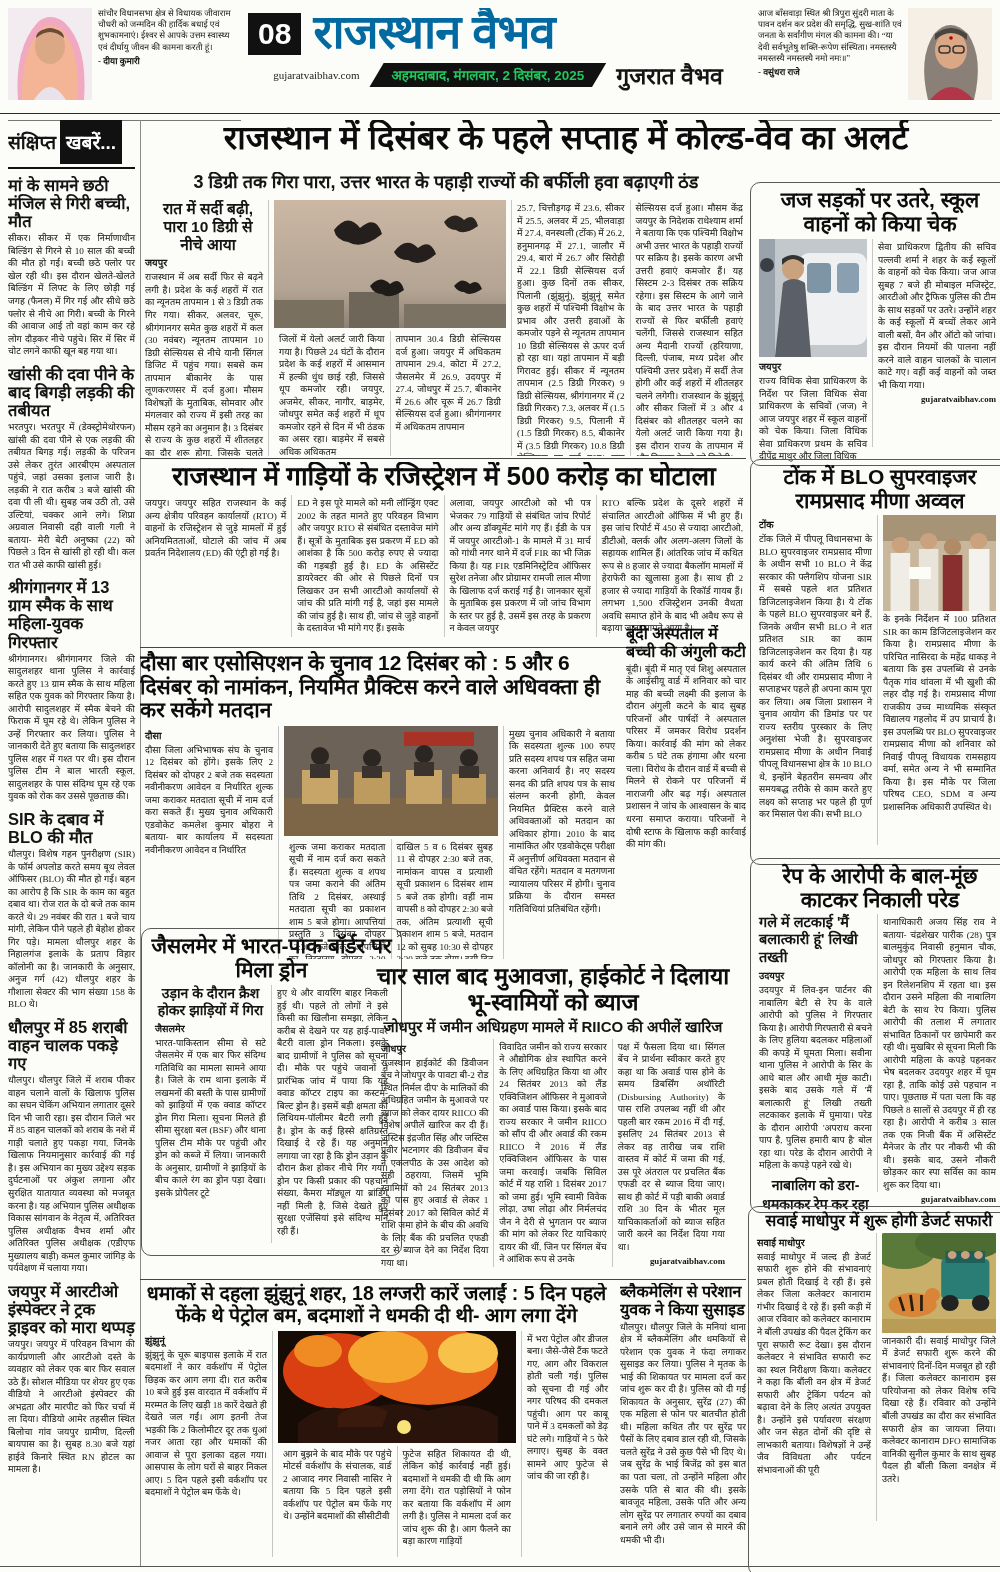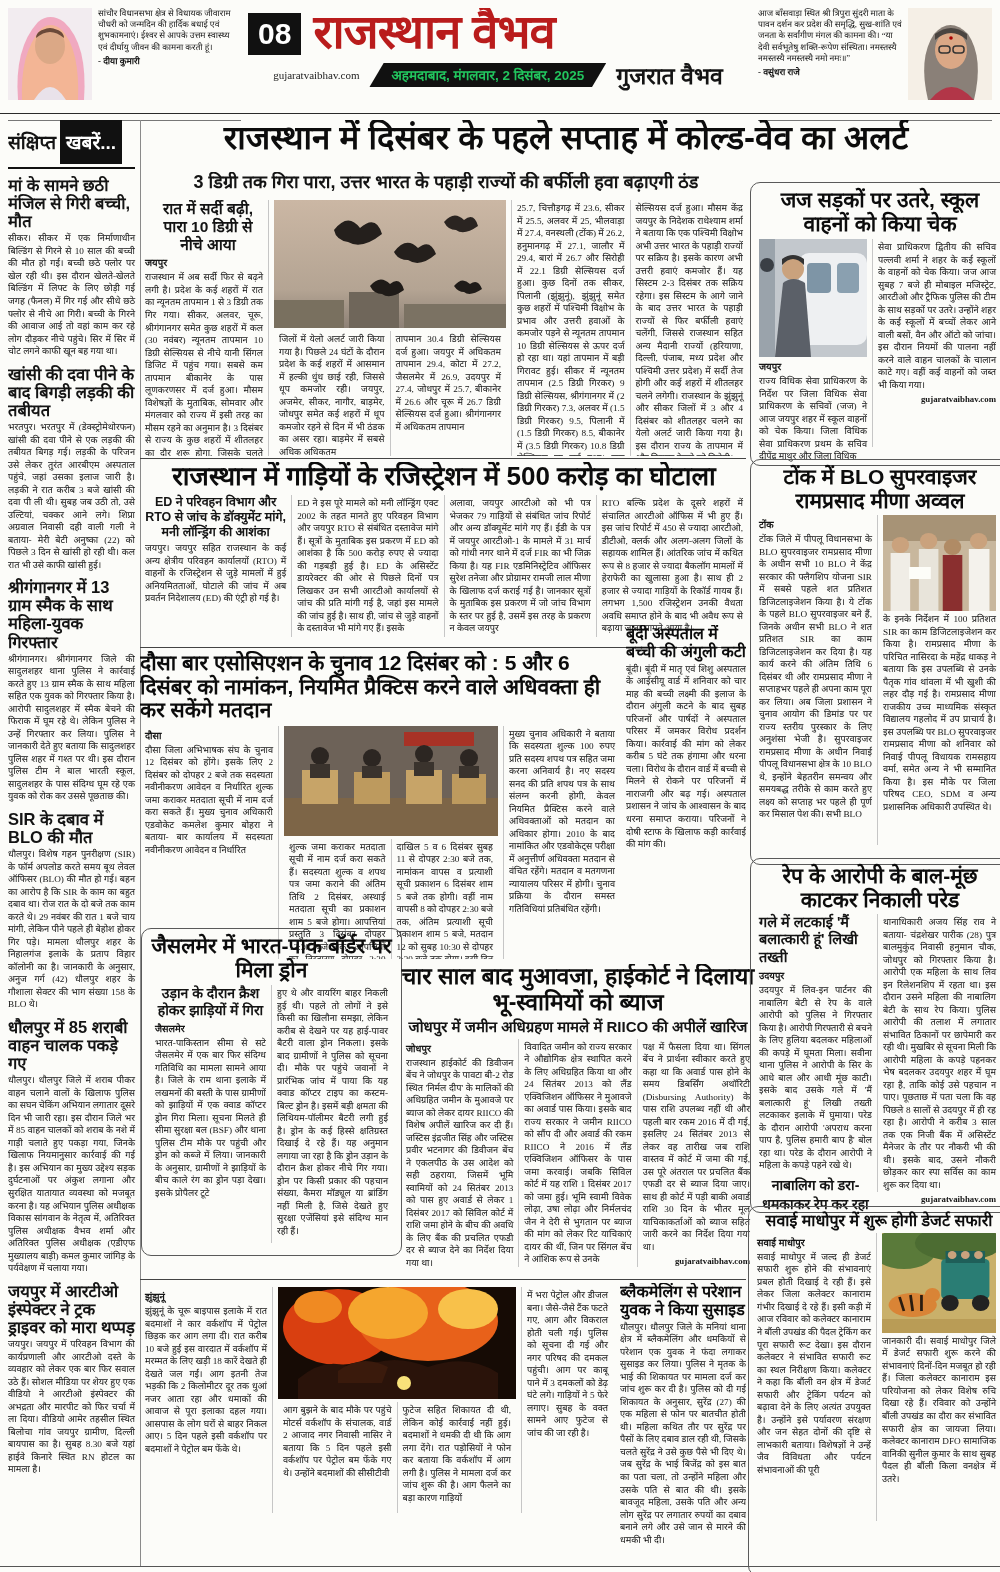--- a/index.html
+++ b/index.html
@@ -9,21 +9,21 @@
   
   #hdr-rule{left:0;top:113px;width:1000px;height:0;border-top:1.5px solid #2a2a2a;}
   .greet{display:flex;gap:6px;align-items:flex-start;border-bottom:1px solid #777;padding-bottom:20px;}
   .greet p{font-size:8.6px;line-height:1.3;margin:0;text-align:left;}
   .greet .auth{font-weight:bold;font-size:8.8px;margin-top:2px;}
   .gphoto{width:84px;height:92px;flex:0 0 84px;background:#efe8ea;position:relative;}
   .mh-row{display:flex;align-items:flex-end;justify-content:flex-start;gap:12px;}
   .pageno{background:#111;color:#fff;font-family:"Liberation Sans",sans-serif;font-weight:bold;
           font-size:30px;padding:6px 10px;line-height:1;}
   .masthead{font-family:"Liberation Sans",sans-serif;font-weight:800;font-size:47px;line-height:1;
-            letter-spacing:-1px;color:#b91c1c;white-space:nowrap;}
+            letter-spacing:-1px;color:#0369a1;white-space:nowrap;}
   .mh-row2{display:flex;align-items:center;justify-content:center;gap:10px;margin-top:4px;}
   .site-sm{font-size:11px;color:#222;}
   .datebar{background:#111;color:#22c55e;font-family:"Liberation Sans",sans-serif;font-weight:bold;
            font-size:13.5px;padding:3px 22px;clip-path:polygon(6% 0,100% 0,94% 100%,0 100%);}
   .edition{font-family:"Liberation Sans",sans-serif;font-weight:800;font-size:23px;white-space:nowrap;}
   
   .hl{font-family:"Liberation Sans",sans-serif;font-weight:800;color:#0c0c0c;text-align:center;
       line-height:1.12;margin:0;}
   .h-xl{font-size:33px;}
   .h-lg{font-size:26px;}
@@ -51,21 +51,21 @@
   
   #cw-head{left:140px;top:120px;width:852px;height:52px;}
   #cw-sub{left:143px;top:172px;width:606px;height:27px;}
   #cw-body{left:140px;top:200px;width:608px;height:256px;}
   #rule1{left:140px;top:458px;width:606px;}
   #scam{left:140px;top:462px;width:608px;height:184px;}
   #rule2{left:140px;top:647px;width:606px;}
   #dausa{left:140px;top:651px;width:480px;height:308px;}
   #bundi{left:626px;top:625px;width:120px;height:310px;}
   #jaisalmer{left:141px;top:928px;width:243px;height:316px;}
-  #comp{left:401px;top:964px;width:354px;height:314px;}
+  #comp{left:376px;top:964px;width:354px;height:314px;}
   #rule3{left:140px;top:1279px;width:606px;}
   #jhunjhunu{left:140px;top:1283px;width:473px;height:283px;}
   #blackmail{left:620px;top:1283px;width:126px;height:283px;}
   #judges{left:750px;top:182px;width:242px;height:272px;}
   #tonk{left:750px;top:459px;width:242px;height:394px;}
   #rape{left:750px;top:858px;width:242px;height:343px;}
   #safari{left:748px;top:1206px;width:244px;height:358px;}
   #bot-rule{left:0;top:1566px;width:1000px;border-top:1px solid #555;}
   .kicker{font-family:"Liberation Sans",sans-serif;font-weight:800;font-size:15.5px;line-height:1.15;text-align:center;margin:0 0 2px 8px;}
 </style>
@@ -208,21 +208,20 @@
       </div>
     </div>
   </div>
 
   <div class="abs rule-h" id="rule1"></div>
 
   <div class="abs" id="scam">
     <h2 class="hl h-lg">राजस्थान में गाड़ियों के रजिस्ट्रेशन में 500 करोड़ का घोटाला</h2>
     <div class="cols" style="margin-top:4px;height:142px;">
       <div class="col">
-        <p class="sub" style="font-size:12.5px;">ED ने परिवहन विभाग और RTO से जांच के डॉक्युमेंट मांगे, मनी लॉन्ड्रिंग की आशंका</p>
         <p class="body">जयपुर। जयपुर सहित राजस्थान के कई अन्य क्षेत्रीय परिवहन कार्यालयों (RTO) में वाहनों के रजिस्ट्रेशन से जुड़े मामलों में हुई अनियमितताओं, घोटाले की जांच में अब प्रवर्तन निदेशालय (ED) की एंट्री हो गई है।</p>
       </div>
       <div class="col">
         <p class="body">ED ने इस पूरे मामले को मनी लॉन्ड्रिंग एक्ट 2002 के तहत मानते हुए परिवहन विभाग और जयपुर RTO से संबंधित दस्तावेज मांगे हैं। सूत्रों के मुताबिक इस प्रकरण में ED को आशंका है कि 500 करोड़ रुपए से ज्यादा की गड़बड़ी हुई है। ED के असिस्टेंट डायरेक्टर की ओर से पिछले दिनों पत्र लिखकर उन सभी आरटीओ कार्यालयों से जांच की प्रति मांगी गई है, जहां इस मामले की जांच हुई है। साथ ही, जांच से जुड़े वाहनों के दस्तावेज भी मांगे गए हैं। इसके</p>
       </div>
       <div class="col">
         <p class="body">अलावा, जयपुर आरटीओ को भी पत्र भेजकर 79 गाड़ियों से संबंधित जांच रिपोर्ट और अन्य डॉक्यूमेंट मांगे गए हैं। ईडी के पत्र में जयपुर आरटीओ-1 के मामले में 31 मार्च को गांधी नगर थाने में दर्ज FIR का भी जिक्र किया है। यह FIR एडमिनिस्ट्रेटिव ऑफिसर सुरेश तनेजा और प्रोग्रामर रामजी लाल मीणा के खिलाफ दर्ज कराई गई है। जानकार सूत्रों के मुताबिक इस प्रकरण में जो जांच विभाग के स्तर पर हुई है, उसमें इस तरह के प्रकरण न केवल जयपुर</p>
       </div>
       <div class="col">
         <p class="body">RTO बल्कि प्रदेश के दूसरे शहरों में संचालित आरटीओ ऑफिस में भी हुए हैं। इस जांच रिपोर्ट में 450 से ज्यादा आरटीओ, डीटीओ, क्लर्क और अलग-अलग जिलों के सहायक शामिल हैं। आंतरिक जांच में कथित रूप से 8 हजार से ज्यादा बैकलॉग मामलों में हेराफेरी का खुलासा हुआ है। साथ ही 2 हजार से ज्यादा गाड़ियों के रिकॉर्ड गायब हैं। लगभग 1,500 रजिस्ट्रेशन उनकी वैधता अवधि समाप्त होने के बाद भी अवैध रूप से बढ़ाया जाना सामने आया है।</p>
@@ -307,20 +306,21 @@
       <div class="col">
         <p class="body">पक्ष में फैसला दिया था। सिंगल बेंच ने प्रार्थना स्वीकार करते हुए कहा था कि अवार्ड पास होने के समय डिबर्सिंग अथॉरिटी (Disbursing Authority) के पास राशि उपलब्ध नहीं थी और पहली बार रकम 2016 में दी गई, इसलिए 24 सितंबर 2013 से लेकर वह तारीख जब राशि वास्तव में कोर्ट में जमा की गई, उस पूरे अंतराल पर प्रचलित बैंक एफडी दर से ब्याज दिया जाए। साथ ही कोर्ट में पड़ी बाकी अवार्ड राशि 30 दिन के भीतर मूल याचिकाकर्ताओं को ब्याज सहित जारी करने का निर्देश दिया गया था।</p>
         <div class="sitefoot">gujaratvaibhav.com</div>
       </div>
     </div>
   </div>
 
   <div class="abs rule-h" id="rule3"></div>
 
   <div class="abs" id="jhunjhunu">
+    <h2 class="hl" style="font-size:19.5px;">धमाकों से दहला झुंझुनूं शहर, 18 लग्जरी कारें जलाईं : 5 दिन पहले फेंके थे पेट्रोल बम, बदमाशों ने धमकी दी थी- आग लगा देंगे</h2>
     <div class="cols" style="margin-top:4px;height:226px;">
       <div class="col" style="flex:0 0 122px;">
         <div class="dateline">झुंझुनूं</div>
         <p class="body">झुंझुनूं के चूरू बाइपास इलाके में रात बदमाशों ने कार वर्कशॉप में पेट्रोल छिड़क कर आग लगा दी। रात करीब 10 बजे हुई इस वारदात में वर्कशॉप में मरम्मत के लिए खड़ी 18 कारें देखते ही देखते जल गईं। आग इतनी तेज भड़की कि 2 किलोमीटर दूर तक धुआं नजर आता रहा और धमाकों की आवाज से पूरा इलाका दहल गया। आसपास के लोग घरों से बाहर निकल आए। 5 दिन पहले इसी वर्कशॉप पर बदमाशों ने पेट्रोल बम फेंके थे।</p>
       </div>
       <div class="col" style="flex:0 0 238px;display:flex;flex-direction:column;">
         <div class="photo" style="height:112px;">
           <svg viewBox="0 0 238 112" preserveAspectRatio="none">
             <rect width="238" height="112" fill="#160b05"></rect>
             <ellipse cx="60" cy="40" rx="55" ry="38" fill="#d93f10"></ellipse>

